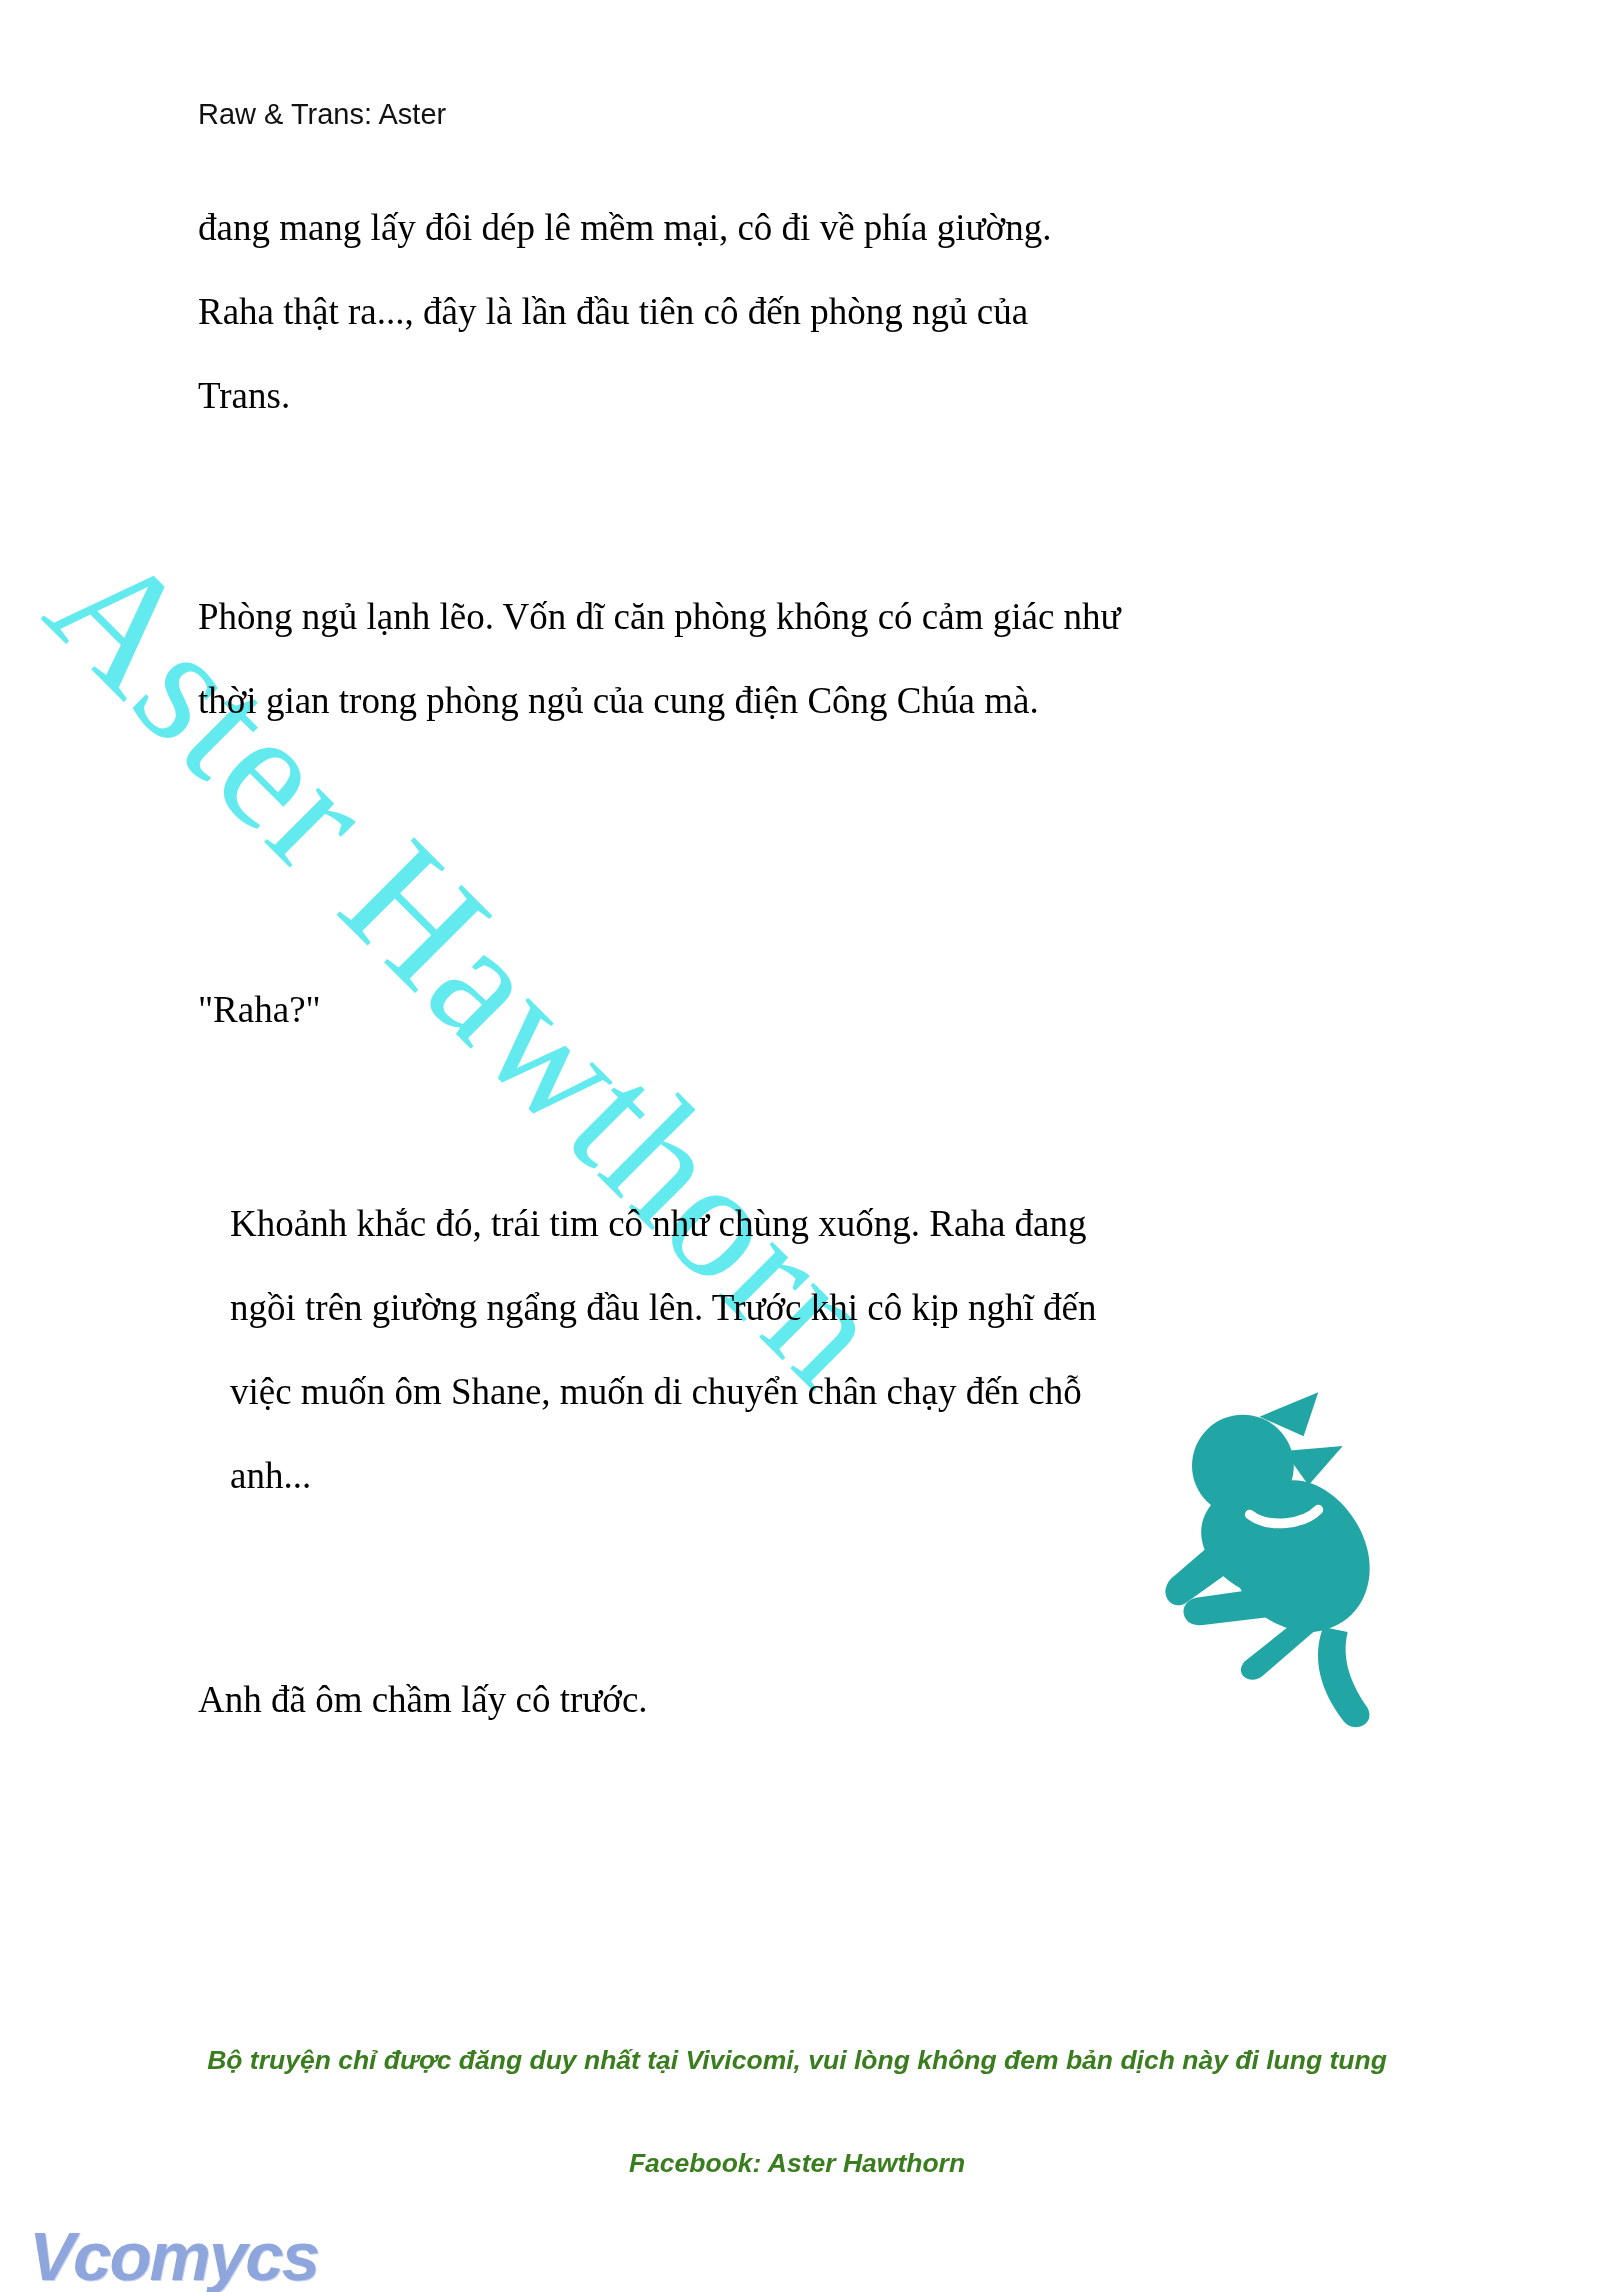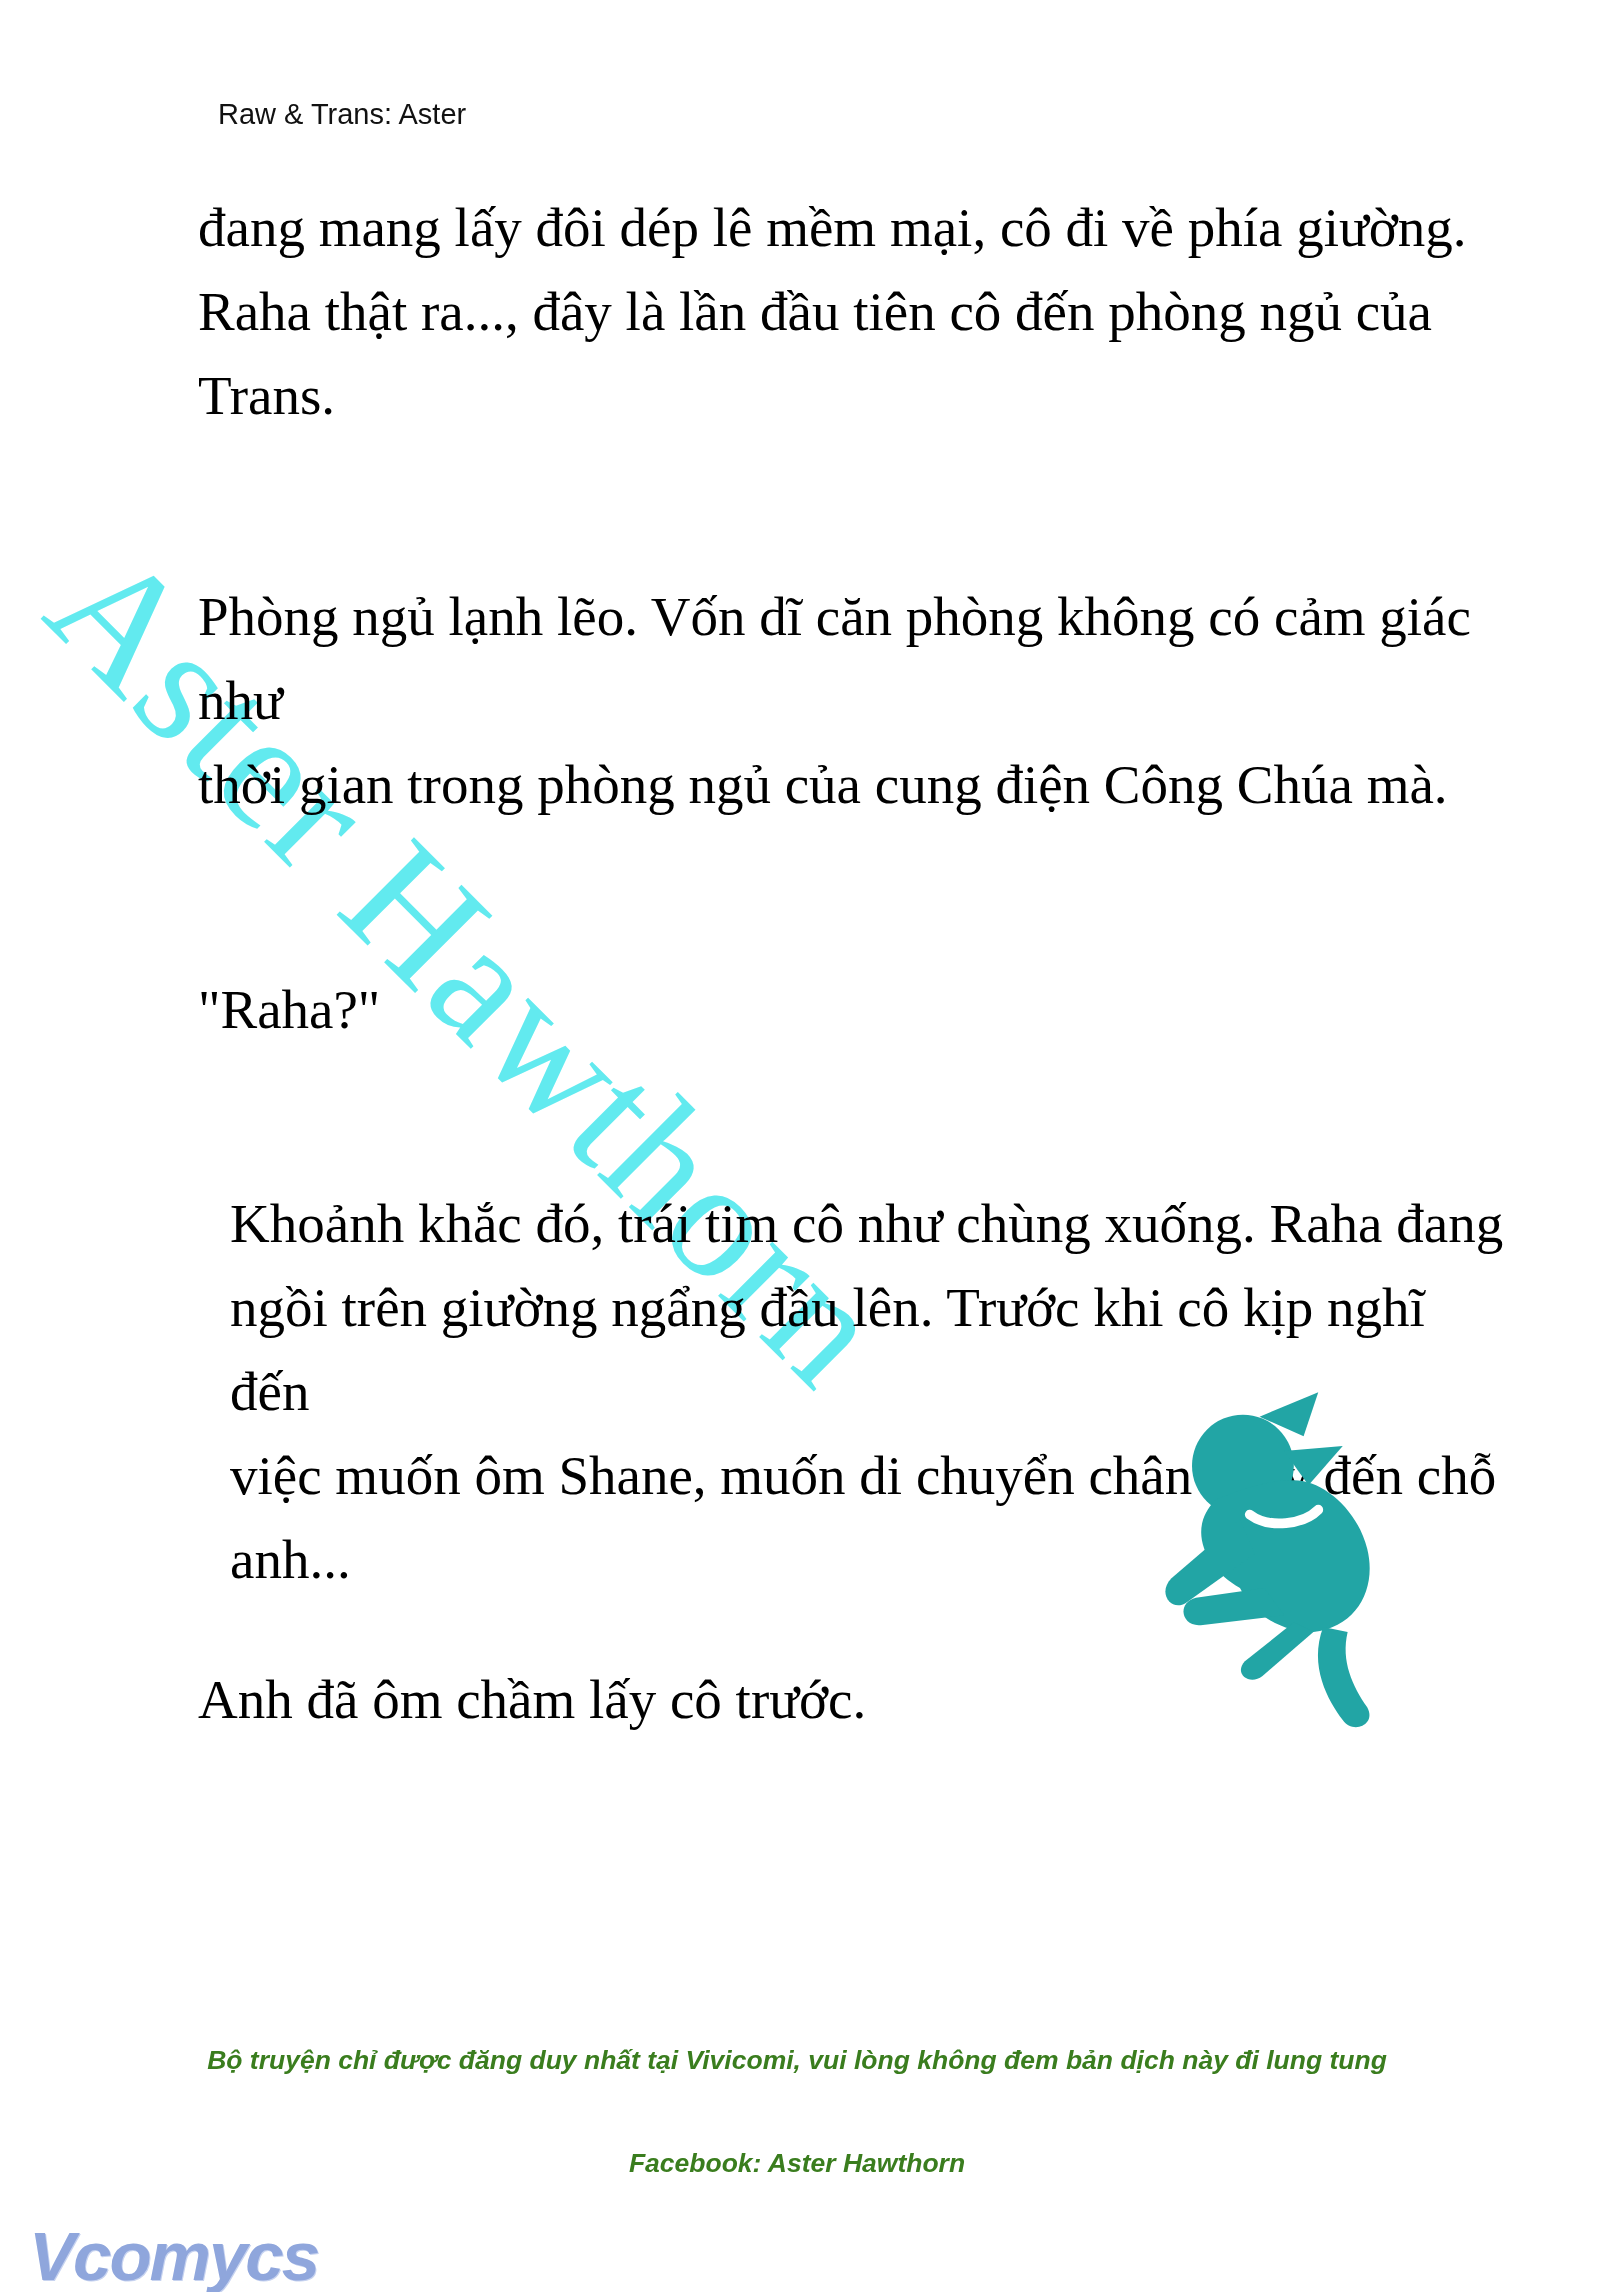--- a/index.html
+++ b/index.html
@@ -1,24 +1,24 @@
 <!DOCTYPE html>
 <html><head>
   <meta charset="utf-8">
   <style>
     html, body { margin: 0; padding: 0; background: #ffffff; }
     body { width: 1621px; height: 2293px; position: relative; overflow: hidden; }
     .page { position: absolute; inset: 0; background: #fff; }
     .header {
       position: absolute; left: 198px; top: 98px;
-      font-family: "Liberation Sans", sans-serif; font-size: 29px; color: #111; margin-left: 20px;
+      font-family: "Liberation Sans", sans-serif; font-size: 29px; color: #111;
     }
     .body-text {
       position: absolute; left: 198px; width: 1274px;
-      font-family: "Liberation Serif", serif; font-size: 55px; color: #000;
+      font-family: "Liberation Serif", serif; font-size: 37px; color: #000;
       line-height: 84px; margin: 0;
     }
     .p1 { top: 186px; }
     .p2 { top: 575px; }
     .p3 { top: 968px; }
     .p4 { top: 1182px; margin-left: 32px; }
     .p5 { top: 1658px; }
     .watermark {
       position: absolute; left: 147px; top: 510px;
       font-family: "Liberation Serif", serif; font-size: 167px; color: #55E9EE;

